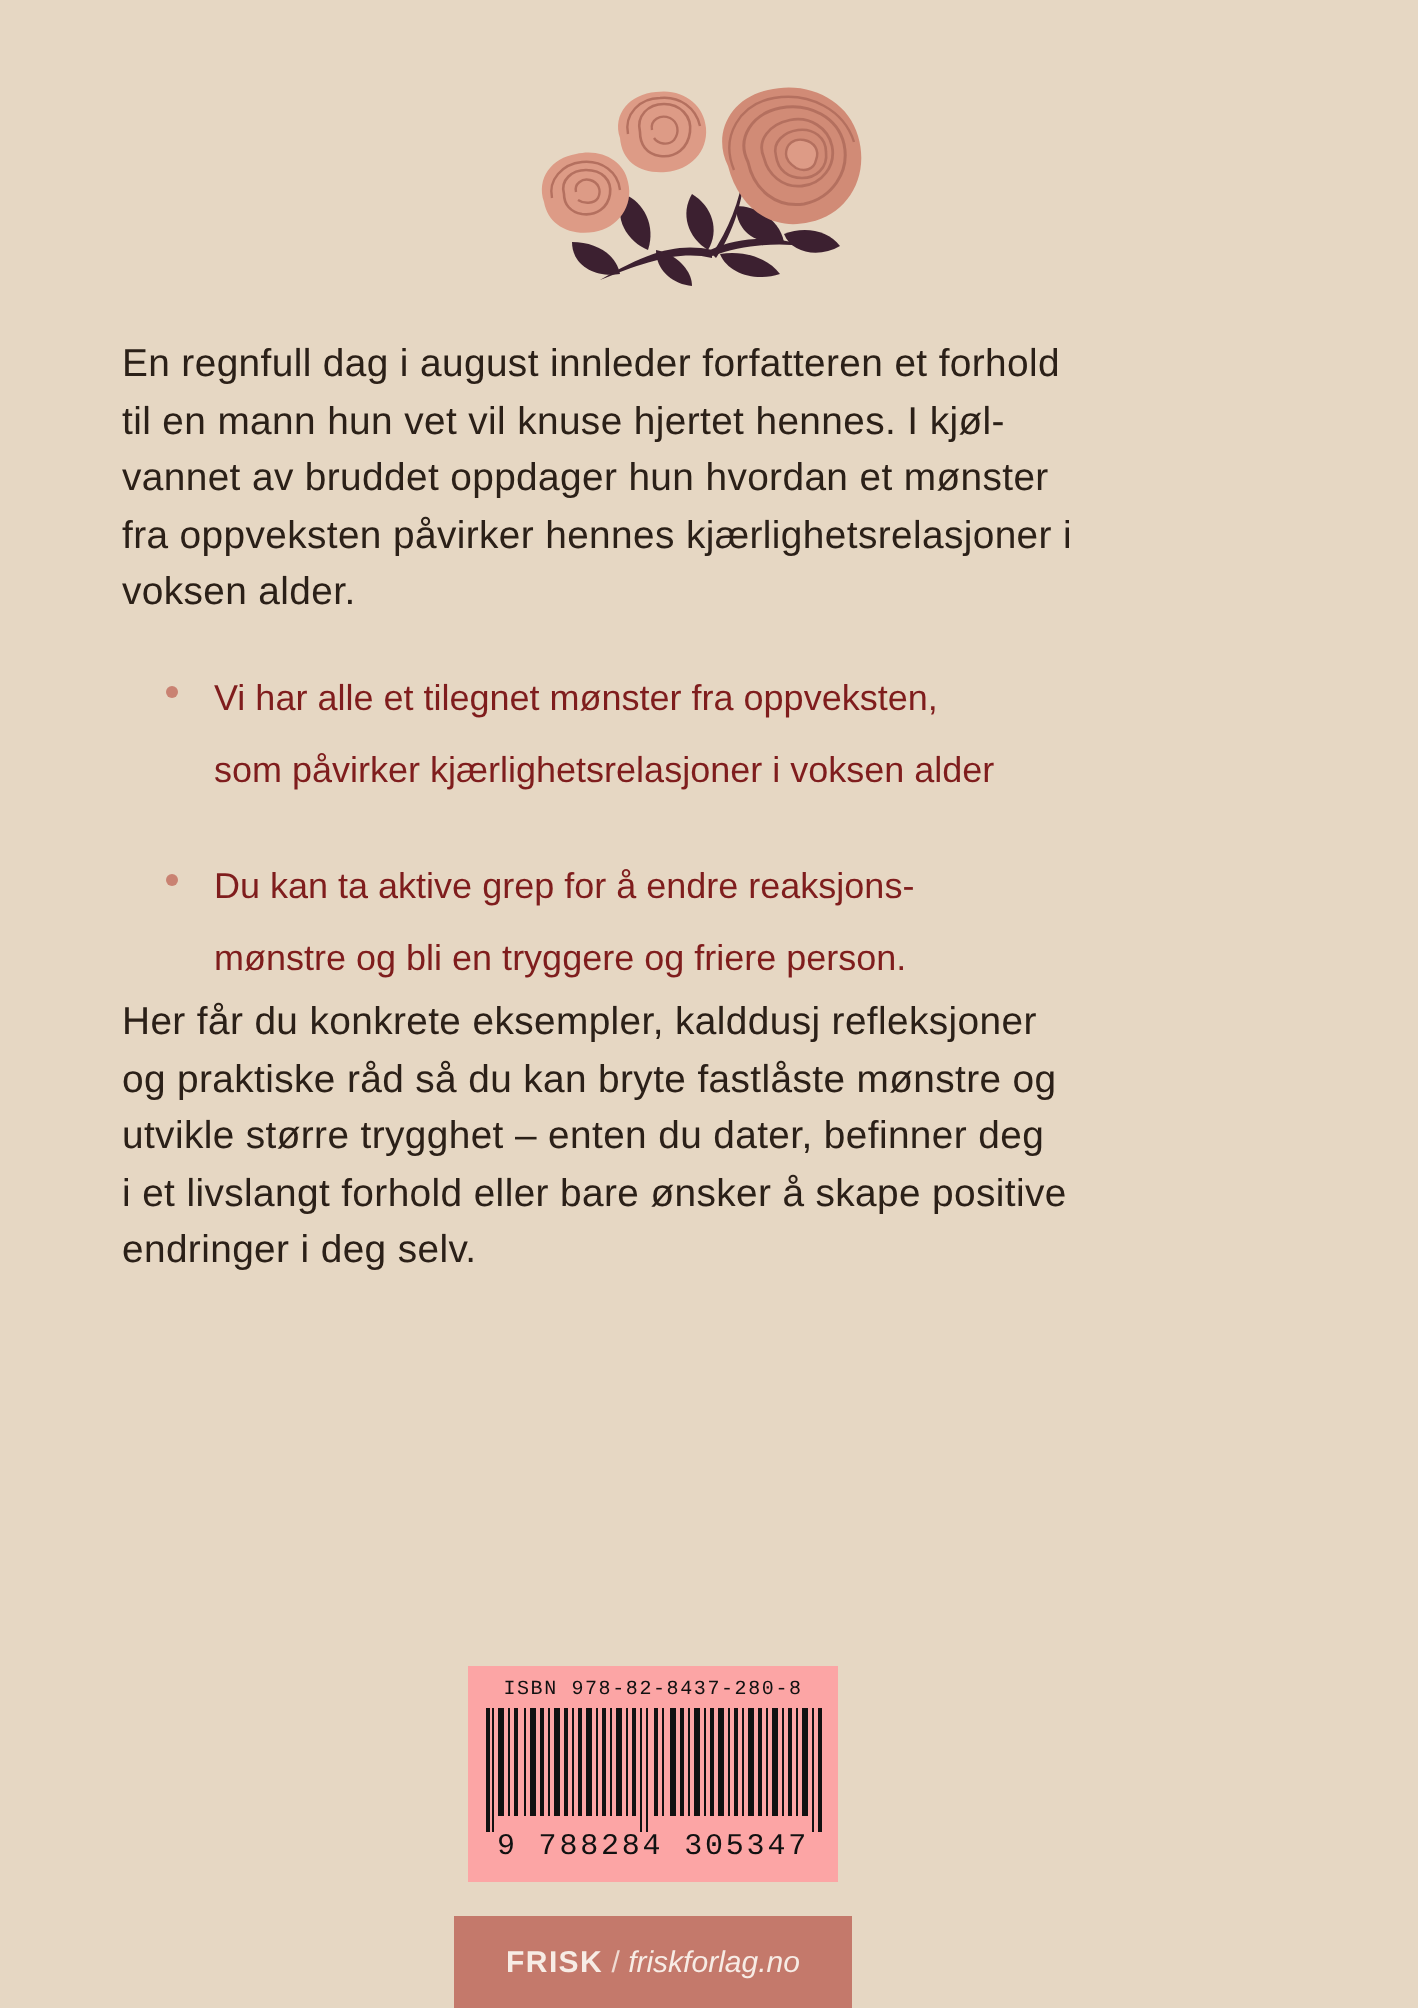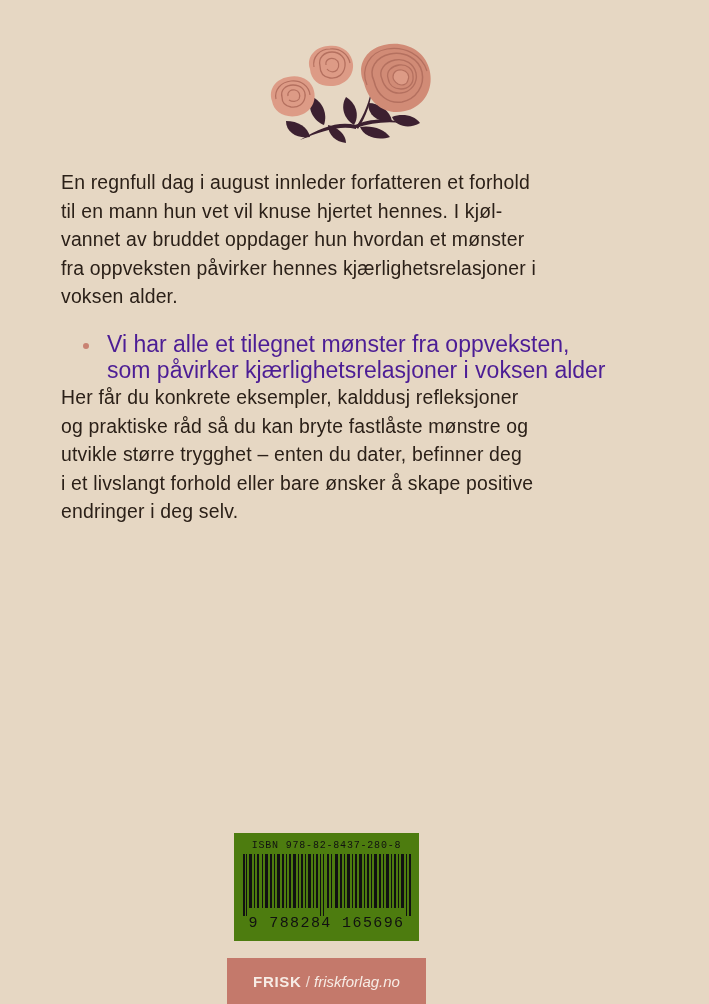--- a/index.html
+++ b/index.html
@@ -59,23 +59,23 @@
 
   ul.bullets {
     list-style: none;
     margin: 20px 0 0 0;
     padding: 0;
   }
   ul.bullets li {
     position: relative;
     padding-left: 46px;
     margin-bottom: 22px;
-    font-size: 23px;
-    line-height: 26px;
-    color: #4c1d95;
+    font-size: 18px;
+    line-height: 36px;
+    color: #7f1d1d;
     white-space: pre-line;
   }
   ul.bullets li:last-child { margin-bottom: 0; }
   ul.bullets li::before {
     content: "";
     position: absolute;
     left: 22px;
     top: 12px;
     width: 6px;
     height: 6px;
@@ -85,21 +85,21 @@
 
   .closing { margin-top: 24px; }
 
   
   .barcode-box {
     position: absolute;
     left: 234px;
     top: 833px;
     width: 185px;
     height: 108px;
-    background: #4d7c0f;
+    background: #fca5a5;
     display: flex;
     flex-direction: column;
     align-items: center;
     box-sizing: border-box;
     padding-top: 7px;
   }
   .isbn-text {
     font-family: "Liberation Mono", "DejaVu Sans Mono", monospace;
     font-size: 10px;
     letter-spacing: 0.8px;
@@ -190,20 +190,22 @@
     <p class="para">En regnfull dag i august innleder forfatteren et forhold
 til en mann hun vet vil knuse hjertet hennes. I kjøl-
 vannet av bruddet oppdager hun hvordan et mønster
 fra oppveksten påvirker hennes kjærlighetsrelasjoner i
 voksen alder.</p>
 
 
     <ul class="bullets">
       <li>Vi har alle et tilegnet mønster fra oppveksten,
 som påvirker kjærlighetsrelasjoner i voksen alder</li>
+      <li>Du kan ta aktive grep for å endre reaksjons-
+mønstre og bli en tryggere og friere person.</li>
     </ul>
 
     <p class="para closing">Her får du konkrete eksempler, kalddusj refleksjoner
 og praktiske råd så du kan bryte fastlåste mønstre og
 utvikle større trygghet – enten du dater, befinner deg
 i et livslangt forhold eller bare ønsker å skape positive
 endringer i deg selv.</p>
   </div>
 
   <div class="barcode-box">
@@ -251,20 +253,20 @@
           <rect x="143" y="0" width="3" height="54"></rect>
           <rect x="148" y="0" width="1" height="54"></rect>
           <rect x="151" y="0" width="2" height="54"></rect>
           <rect x="155" y="0" width="1" height="54"></rect>
           <rect x="158" y="0" width="3" height="54"></rect>
           <rect x="163" y="0" width="1" height="62"></rect>
           <rect x="166" y="0" width="2" height="62"></rect>
         </g>
       </svg>
     </div>
-    <div class="ean-digits">9 788284 165696</div>
+    <div class="ean-digits">9 788284 305347</div>
   </div>
 
   <div class="publisher-bar">
     <div class="publisher-text"><span class="pub-name">FRISK</span><span class="pub-sep"> / </span><span class="pub-url">friskforlag.no</span></div>
   </div>
 
 </div>
 
 </body></html>

